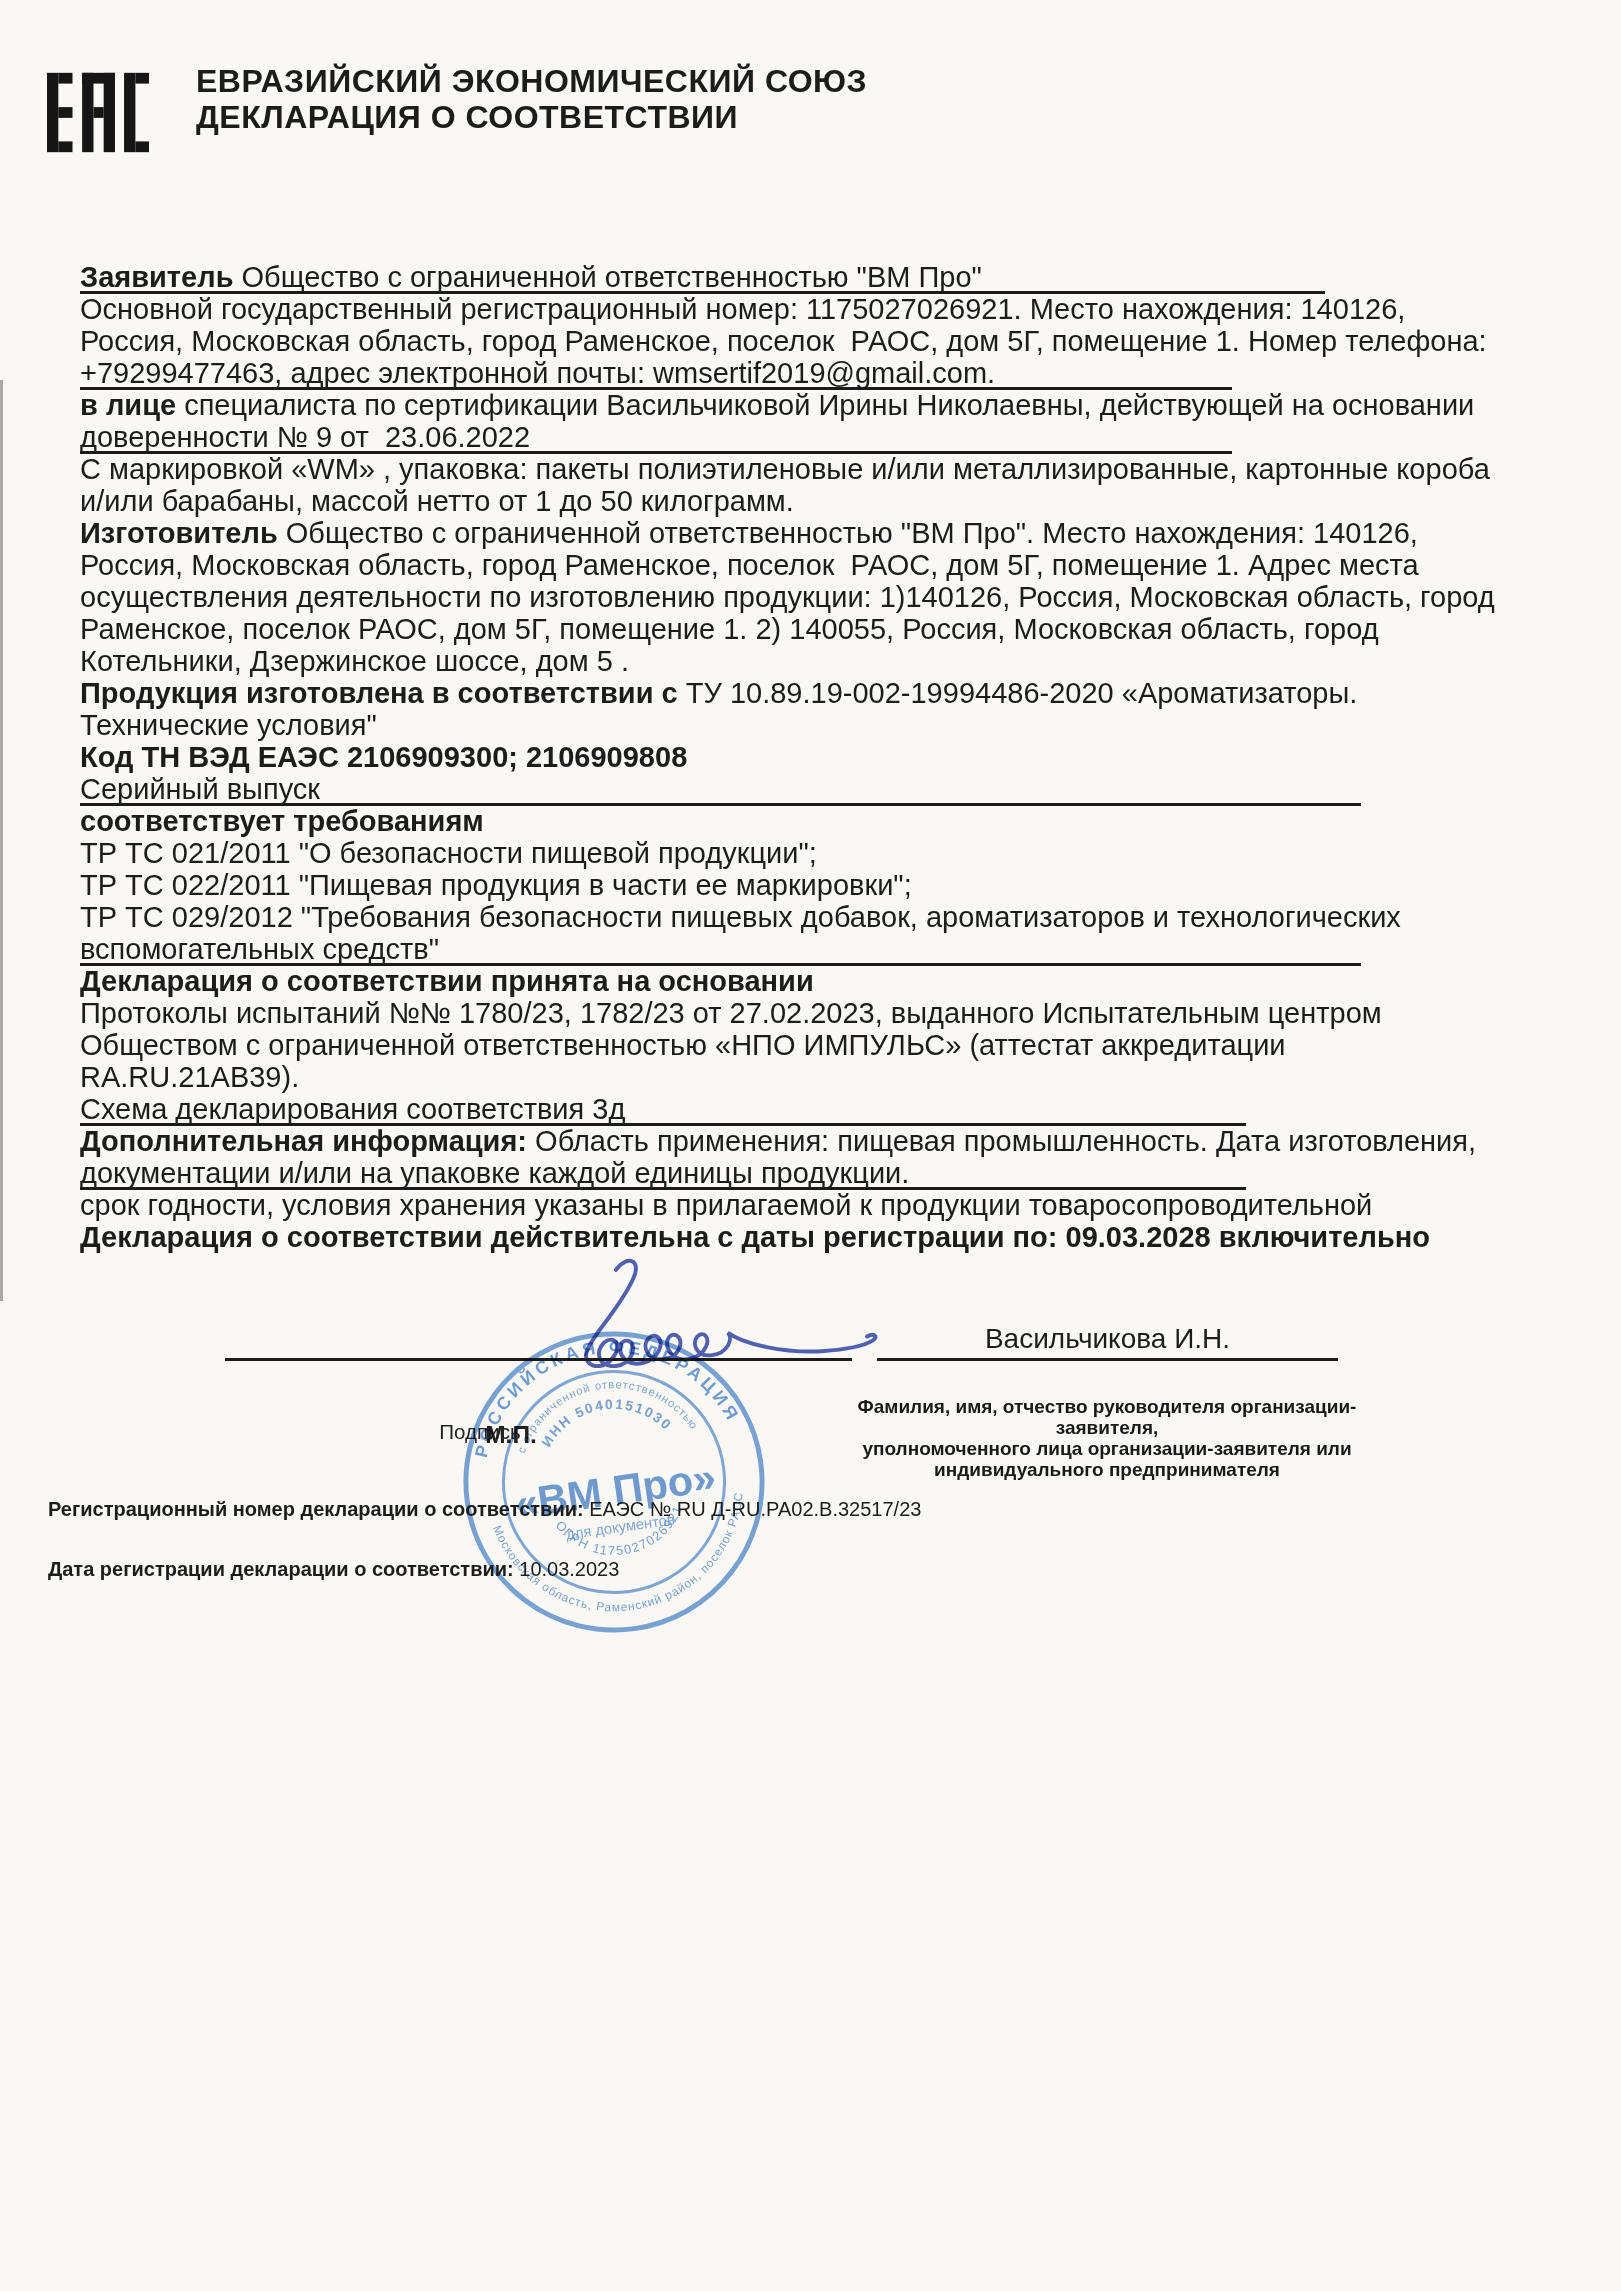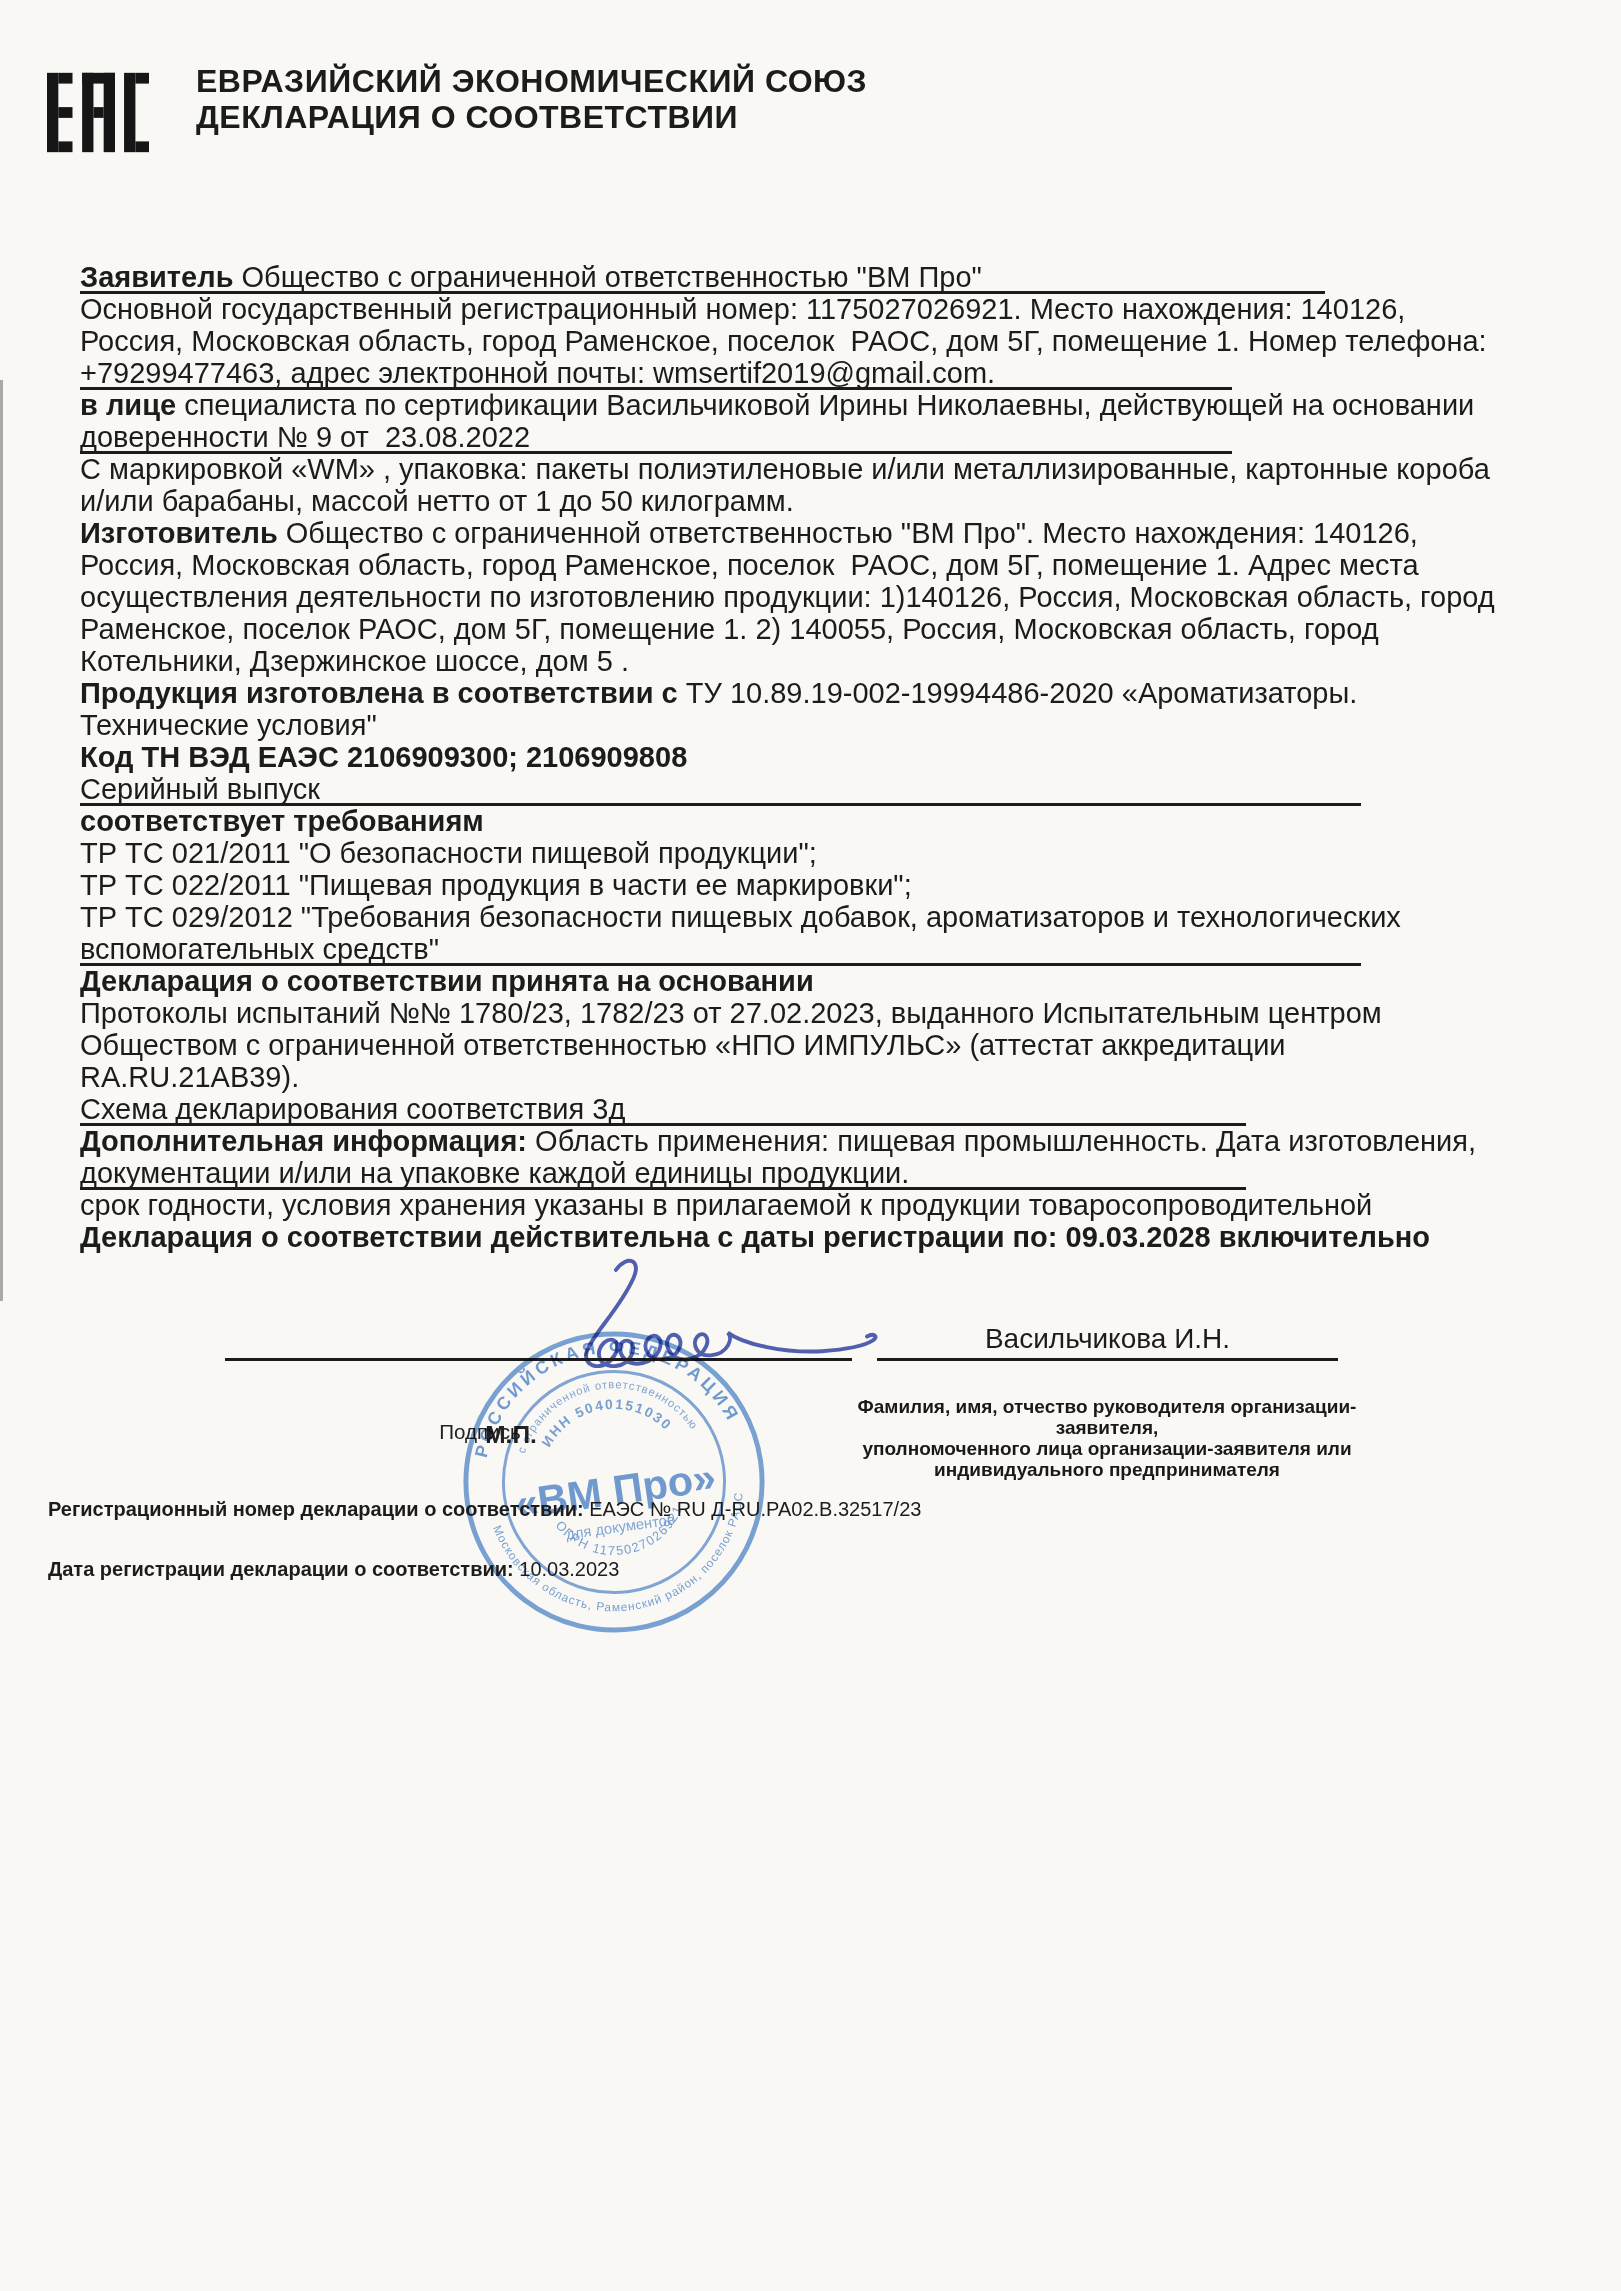--- a/index.html
+++ b/index.html
@@ -78,21 +78,21 @@
     <div>ЕВРАЗИЙСКИЙ ЭКОНОМИЧЕСКИЙ СОЮЗ</div>
     <div>ДЕКЛАРАЦИЯ О СООТВЕТСТВИИ</div>
   </div>
 
   <div class="body" id="body-lines">
       <div class="line"><b>Заявитель</b><span> Общество с ограниченной ответственностью "ВМ Про"</span><i class="rule" style="width: 1245px;"></i></div>
       <div class="line"><span>Основной государственный регистрационный номер: 1175027026921. Место нахождения: 140126,</span></div>
       <div class="line"><span>Россия, Московская область, город Раменское, поселок  РАОС, дом 5Г, помещение 1. Номер телефона:</span></div>
       <div class="line"><span>+79299477463, адрес электронной почты: wmsertif2019@gmail.com.</span><i class="rule" style="width: 1152px;"></i></div>
       <div class="line"><b>в лице</b><span> специалиста по сертификации Васильчиковой Ирины Николаевны, действующей на основании</span></div>
-      <div class="line"><span>доверенности № 9 от  23.08.2022</span><i class="rule" style="width: 1152px;"></i></div>
+      <div class="line"><span>доверенности № 9 от  23.06.2022</span><i class="rule" style="width: 1152px;"></i></div>
       <div class="line"><span>С маркировкой «WM» , упаковка: пакеты полиэтиленовые и/или металлизированные, картонные короба</span></div>
       <div class="line"><span>и/или барабаны, массой нетто от 1 до 50 килограмм.</span></div>
       <div class="line"><b>Изготовитель</b><span> Общество с ограниченной ответственностью "ВМ Про". Место нахождения: 140126,</span></div>
       <div class="line"><span>Россия, Московская область, город Раменское, поселок  РАОС, дом 5Г, помещение 1. Адрес места</span></div>
       <div class="line"><span>осуществления деятельности по изготовлению продукции: 1)140126, Россия, Московская область, город</span></div>
       <div class="line"><span>Раменское, поселок РАОС, дом 5Г, помещение 1. 2) 140055, Россия, Московская область, город</span></div>
       <div class="line"><span>Котельники, Дзержинское шоссе, дом 5 .</span></div>
       <div class="line"><b>Продукция изготовлена в соответствии с</b><span> ТУ 10.89.19-002-19994486-2020 «Ароматизаторы.</span></div>
       <div class="line"><span>Технические условия"</span></div>
       <div class="line"><b>Код ТН ВЭД ЕАЭС 2106909300; 2106909808</b></div>

